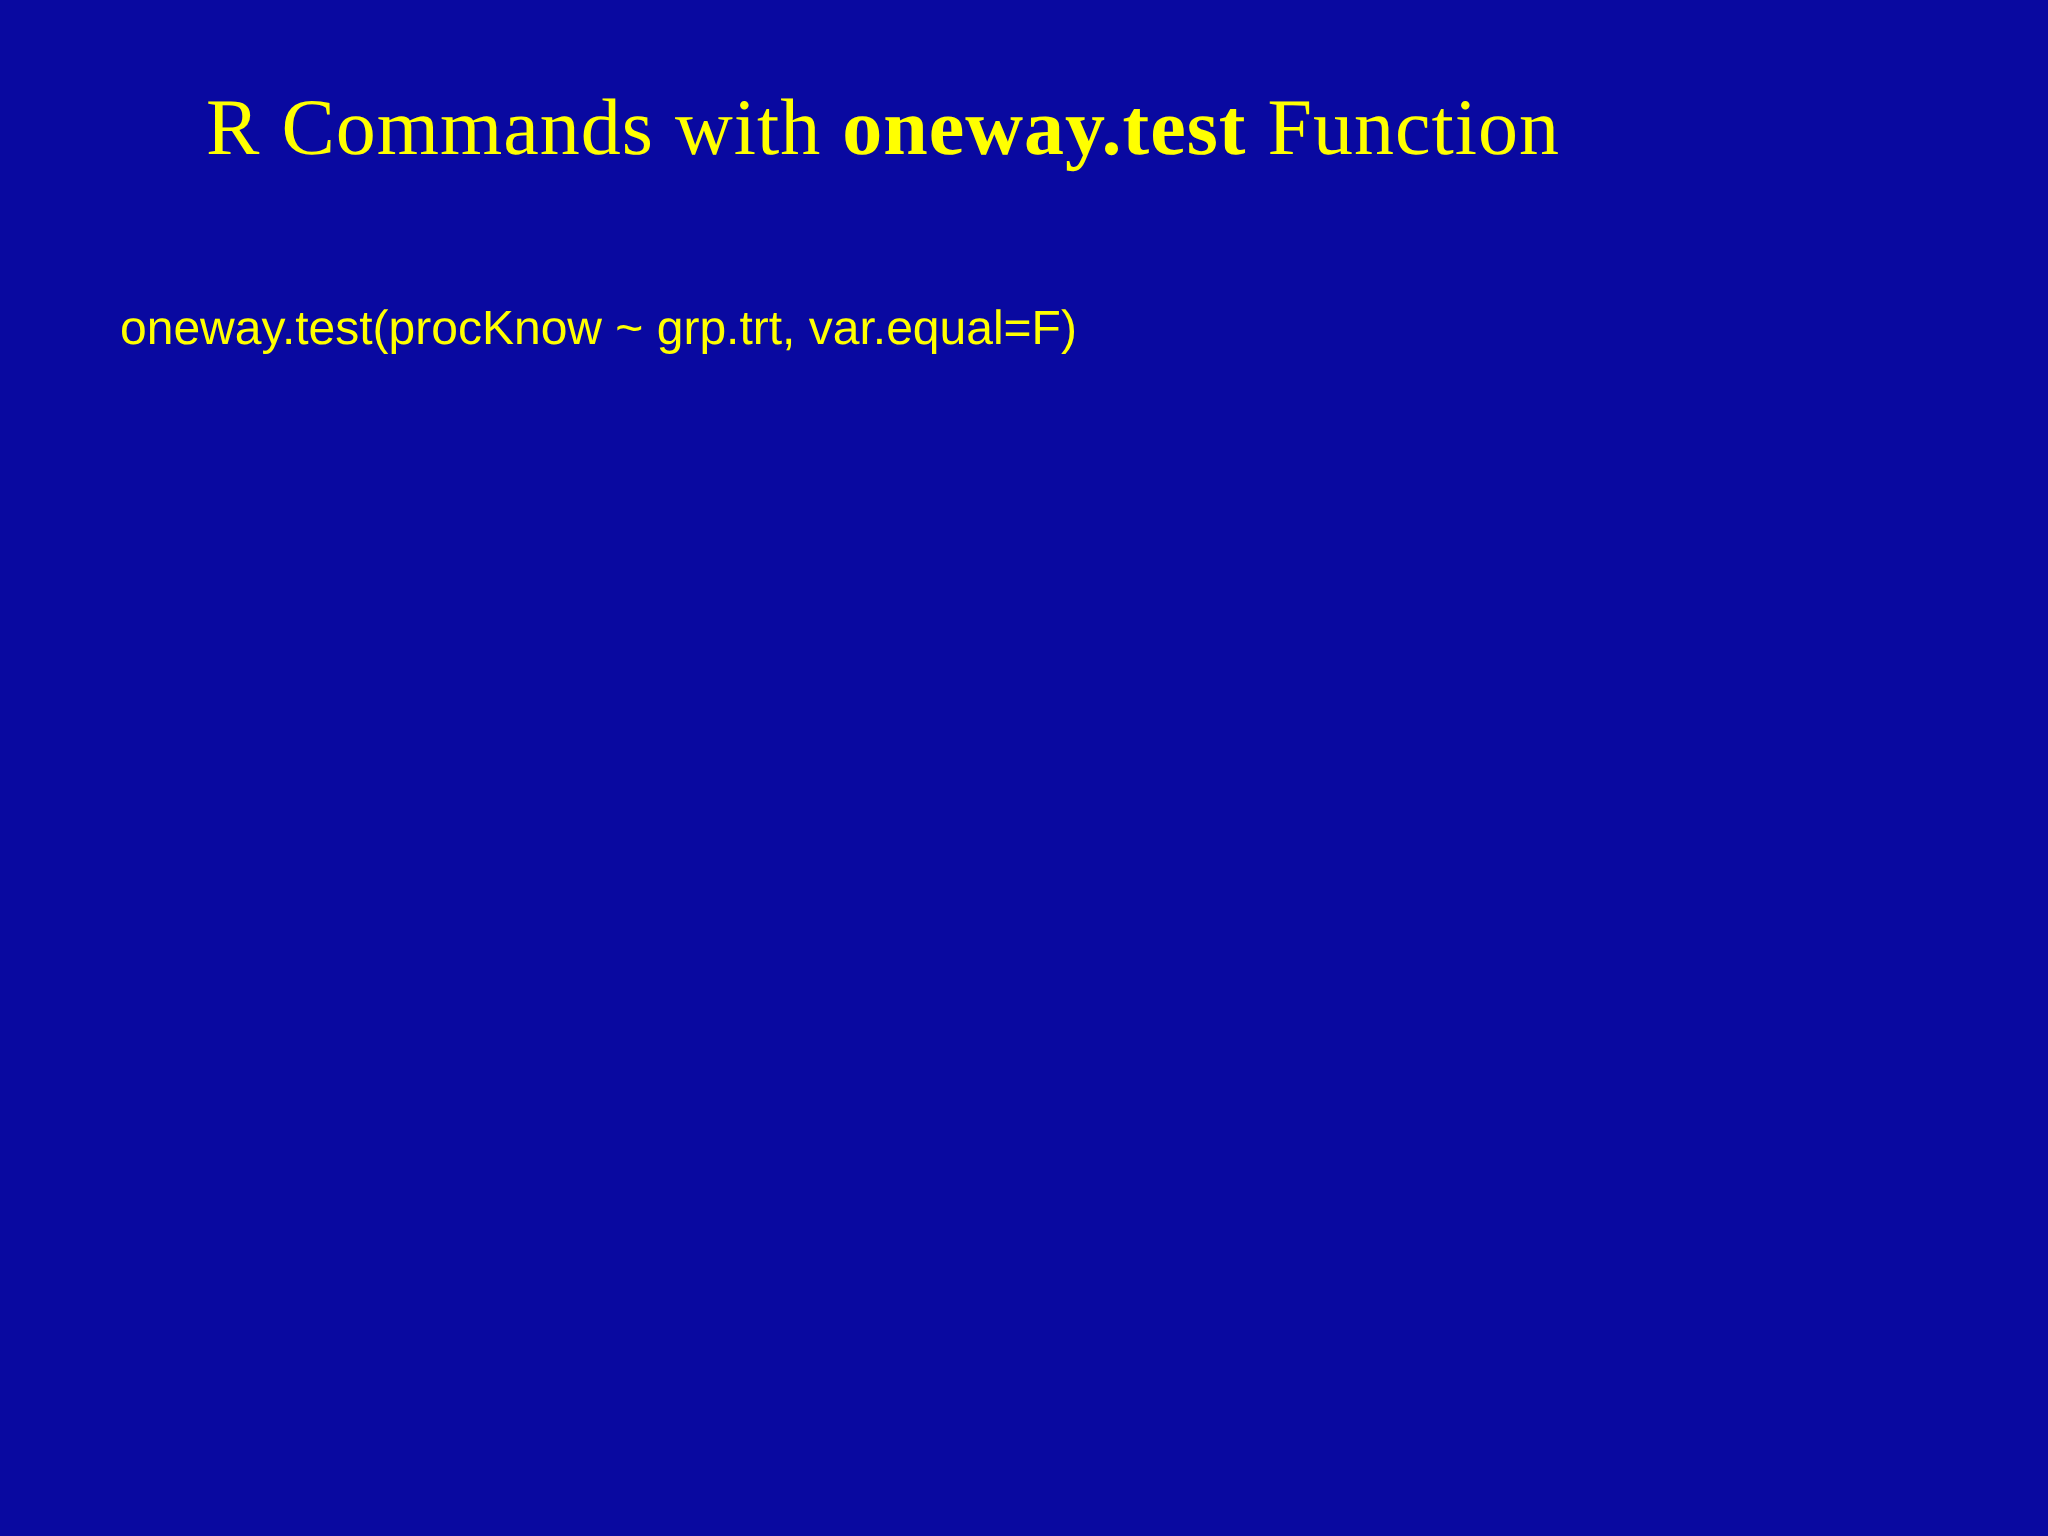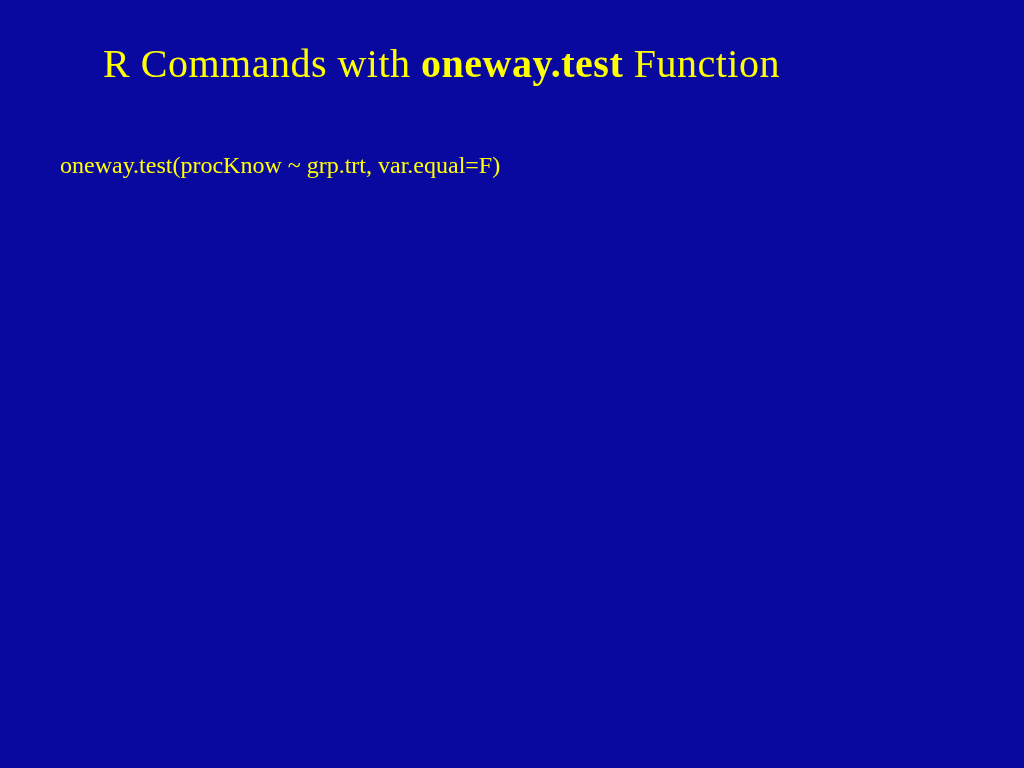--- a/index.html
+++ b/index.html
@@ -23,21 +23,21 @@
     color: #ffff00;
     text-align: center;
     margin: 0 0 60px 0;
     font-weight: normal;
     letter-spacing: 0.5px;
   }
   .title .bold {
     font-weight: bold;
   }
   .code-block {
-    font-family: Liberation Serif, serif;
+    font-family: Liberation Sans, sans-serif;
     font-size: 24px;
     color: #ffff00;
     line-height: 1.5;
     white-space: pre-wrap;
     word-wrap: break-word;
   }
   .cmd {
     font-weight: normal;
     margin-bottom: 80px;
   }

